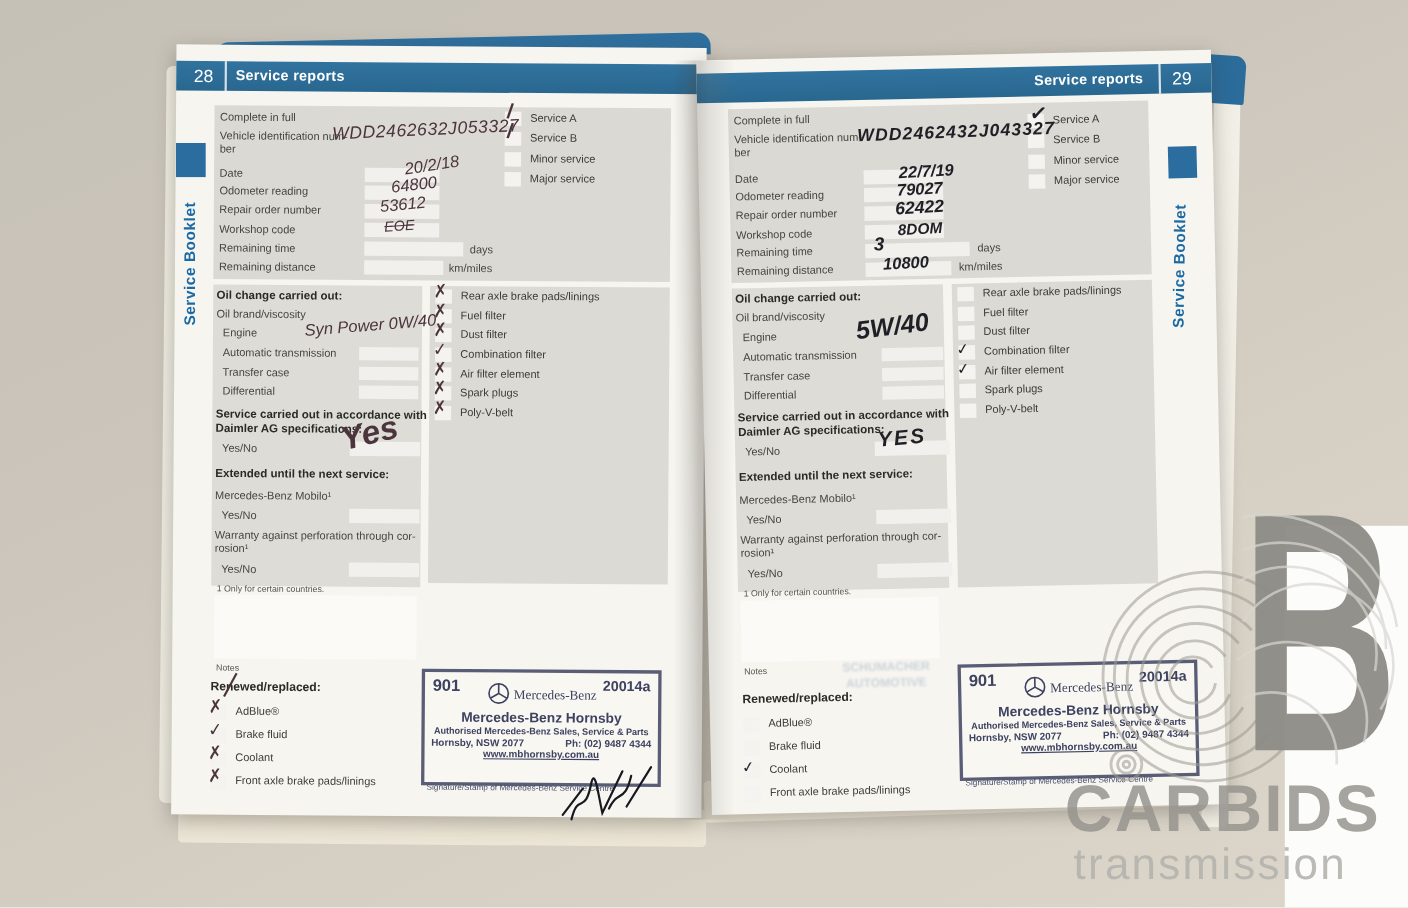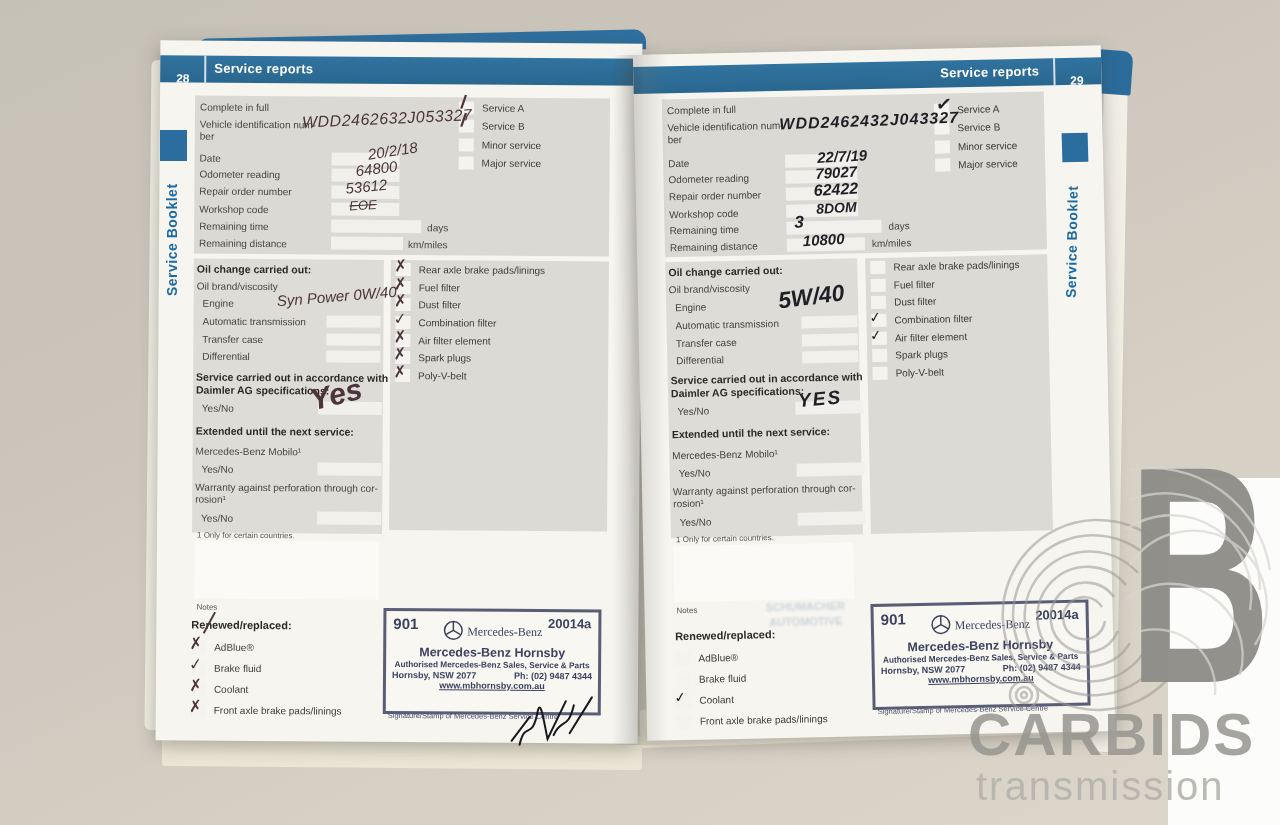--- a/index.html
+++ b/index.html
@@ -4,21 +4,21 @@
 <style>
   html,body{margin:0;padding:0;}
   body{width:1280px;height:825px;overflow:hidden;position:relative;
        font-family:"Liberation Sans",sans-serif;
        background:linear-gradient(155deg,#c6c1b7 0%,#cbc5bb 35%,#d6d0c5 70%,#dcd6ca 100%);}
   .abs{position:absolute;}
   .page{position:absolute;background:#f6f5f0;box-shadow:0 6px 18px rgba(60,55,45,.35);}
   .page-l{left:158px;top:42px;width:482px;height:700px;transform:rotate(.4deg);}
   .page-r{left:640px;top:50px;width:468px;height:686px;transform:rotate(-1.2deg);}
   .band{position:absolute;left:0;right:0;height:27px;background:linear-gradient(#31739f,#29678f);color:#fff;}
-  .band .pagenum{position:absolute;top:16px;font-weight:bold;font-size:12px;}
+  .band .pagenum{position:absolute;top:6px;font-weight:normal;font-size:16px;}
   .band .btitle{position:absolute;top:5px;font-weight:bold;font-size:13px;letter-spacing:.3px;}
   .band .bdiv{position:absolute;top:0;bottom:0;width:2px;background:rgba(255,255,255,.8);}
   .panel{position:absolute;background:#dbd9d4;}
   .lbl{position:absolute;font-size:10px;color:#44453e;white-space:nowrap;}
   .b{font-weight:bold;color:#2a2b26;}
   .fbox{position:absolute;background:#f1f0ec;height:13px;}
   .ckrow{white-space:nowrap;font-size:10px;color:#3b3c36;display:flex;align-items:center;}
   .ck{display:inline-block;width:15px;height:13px;background:#f4f3ef;margin-right:8px;position:relative;flex:0 0 15px;}
   .mark{position:absolute;left:-2px;top:-5px;font-size:16px;line-height:1;transform:rotate(-6deg);}
   .page-l .mark{color:#4c343c;}

